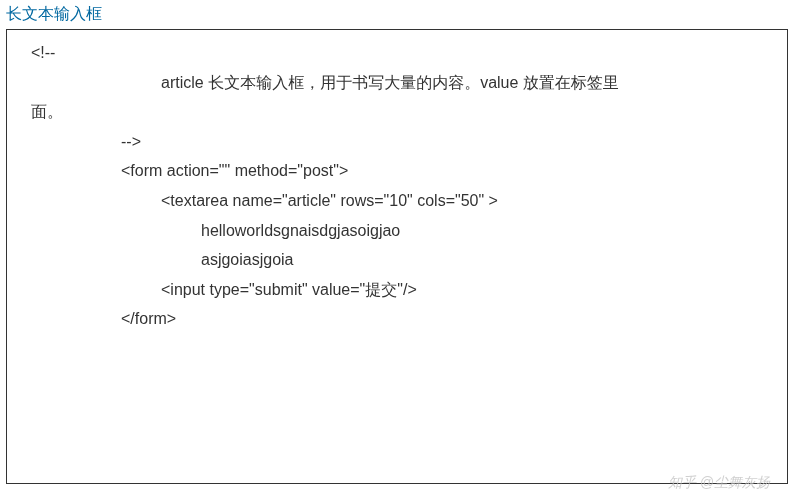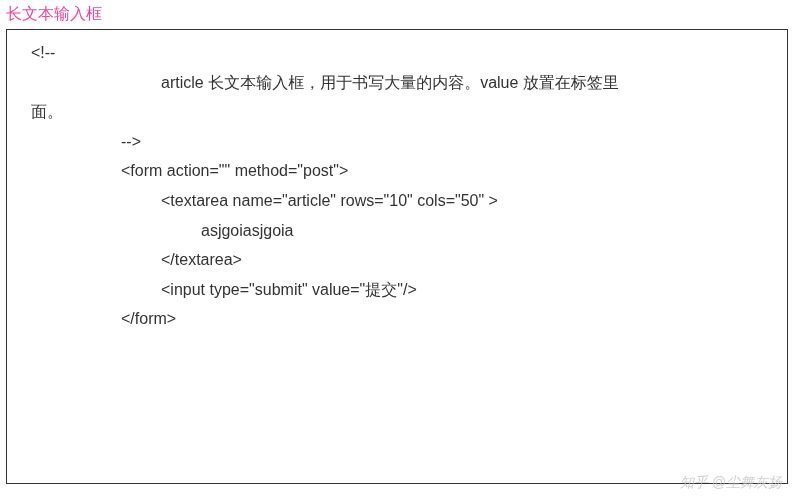--- a/index.html
+++ b/index.html
@@ -11,21 +11,21 @@
       font-family: "Microsoft YaHei", "SimSun", Arial, sans-serif;
       background: #ffffff;
       width: 794px;
       height: 500px;
       position: relative;
       color: #333;
     }
     .title {
       font-size: 16px;
       padding: 4px 0 4px 6px;
-      color: #ec4899;
+      color: #0369a1;
     }
     .code-box {
       border: 1px solid #333;
       margin: 0 6px 6px 6px;
       padding: 8px 10px 8px 24px;
       font-size: 16px;
       line-height: 1.85;
       height: 455px;
       overflow: hidden;
     }
@@ -40,39 +40,39 @@
     .indent-4 { padding-left: 170px; }
     .comment-content {
       padding-left: 130px;
     }
     .comment-cont2 {
       padding-left: 0;
     }
     .watermark {
       position: absolute;
       bottom: 8px;
-      right: 12px;
+      right: 24px;
       color: #c0c0c0;
       font-size: 14px;
       opacity: 0.75;
       font-style: italic;
       font-family: "Microsoft YaHei", sans-serif;
     }
   </style>
 </head>
 <body>
 
 <div class="title">长文本输入框</div>
 
 <div class="code-box">
   <div class="code-line indent-0">&lt;!--</div>
   <div class="code-line comment-content">article 长文本输入框，用于书写大量的内容。value 放置在标签里</div>
   <div class="code-line comment-cont2">面。</div>
   <div class="code-line indent-2">--&gt;</div>
   <div class="code-line indent-2">&lt;form action="" method="post"&gt;</div>
   <div class="code-line indent-3">&lt;textarea name="article" rows="10" cols="50" &gt;</div>
+  <div class="code-line indent-4">helloworldsgnaisdgjasoigjao</div>
   <div class="code-line indent-4">asjgoiasjgoia</div>
-  <div class="code-line indent-3">&lt;/textarea&gt;</div>
   <div class="code-line indent-3">&lt;input type="submit" value="提交"/&gt;</div>
   <div class="code-line indent-2">&lt;/form&gt;</div>
 </div>
 
 <div class="watermark">知乎 @尘舞灰扬</div>
 
 </body></html>

